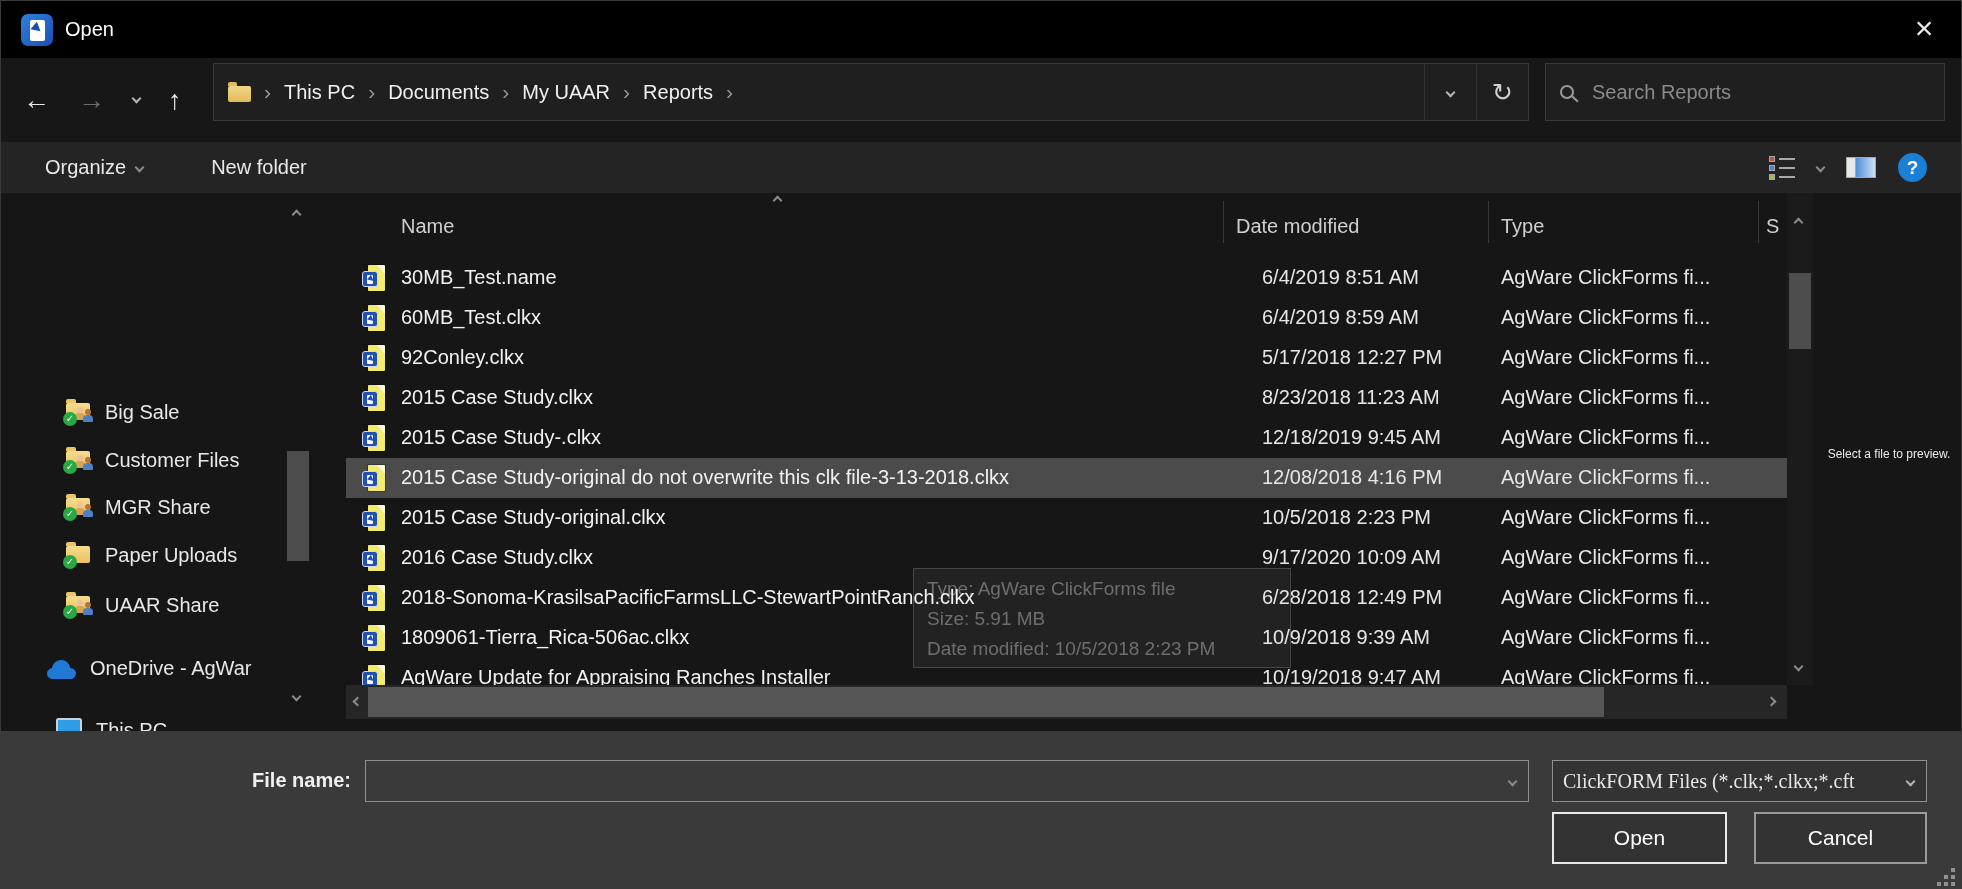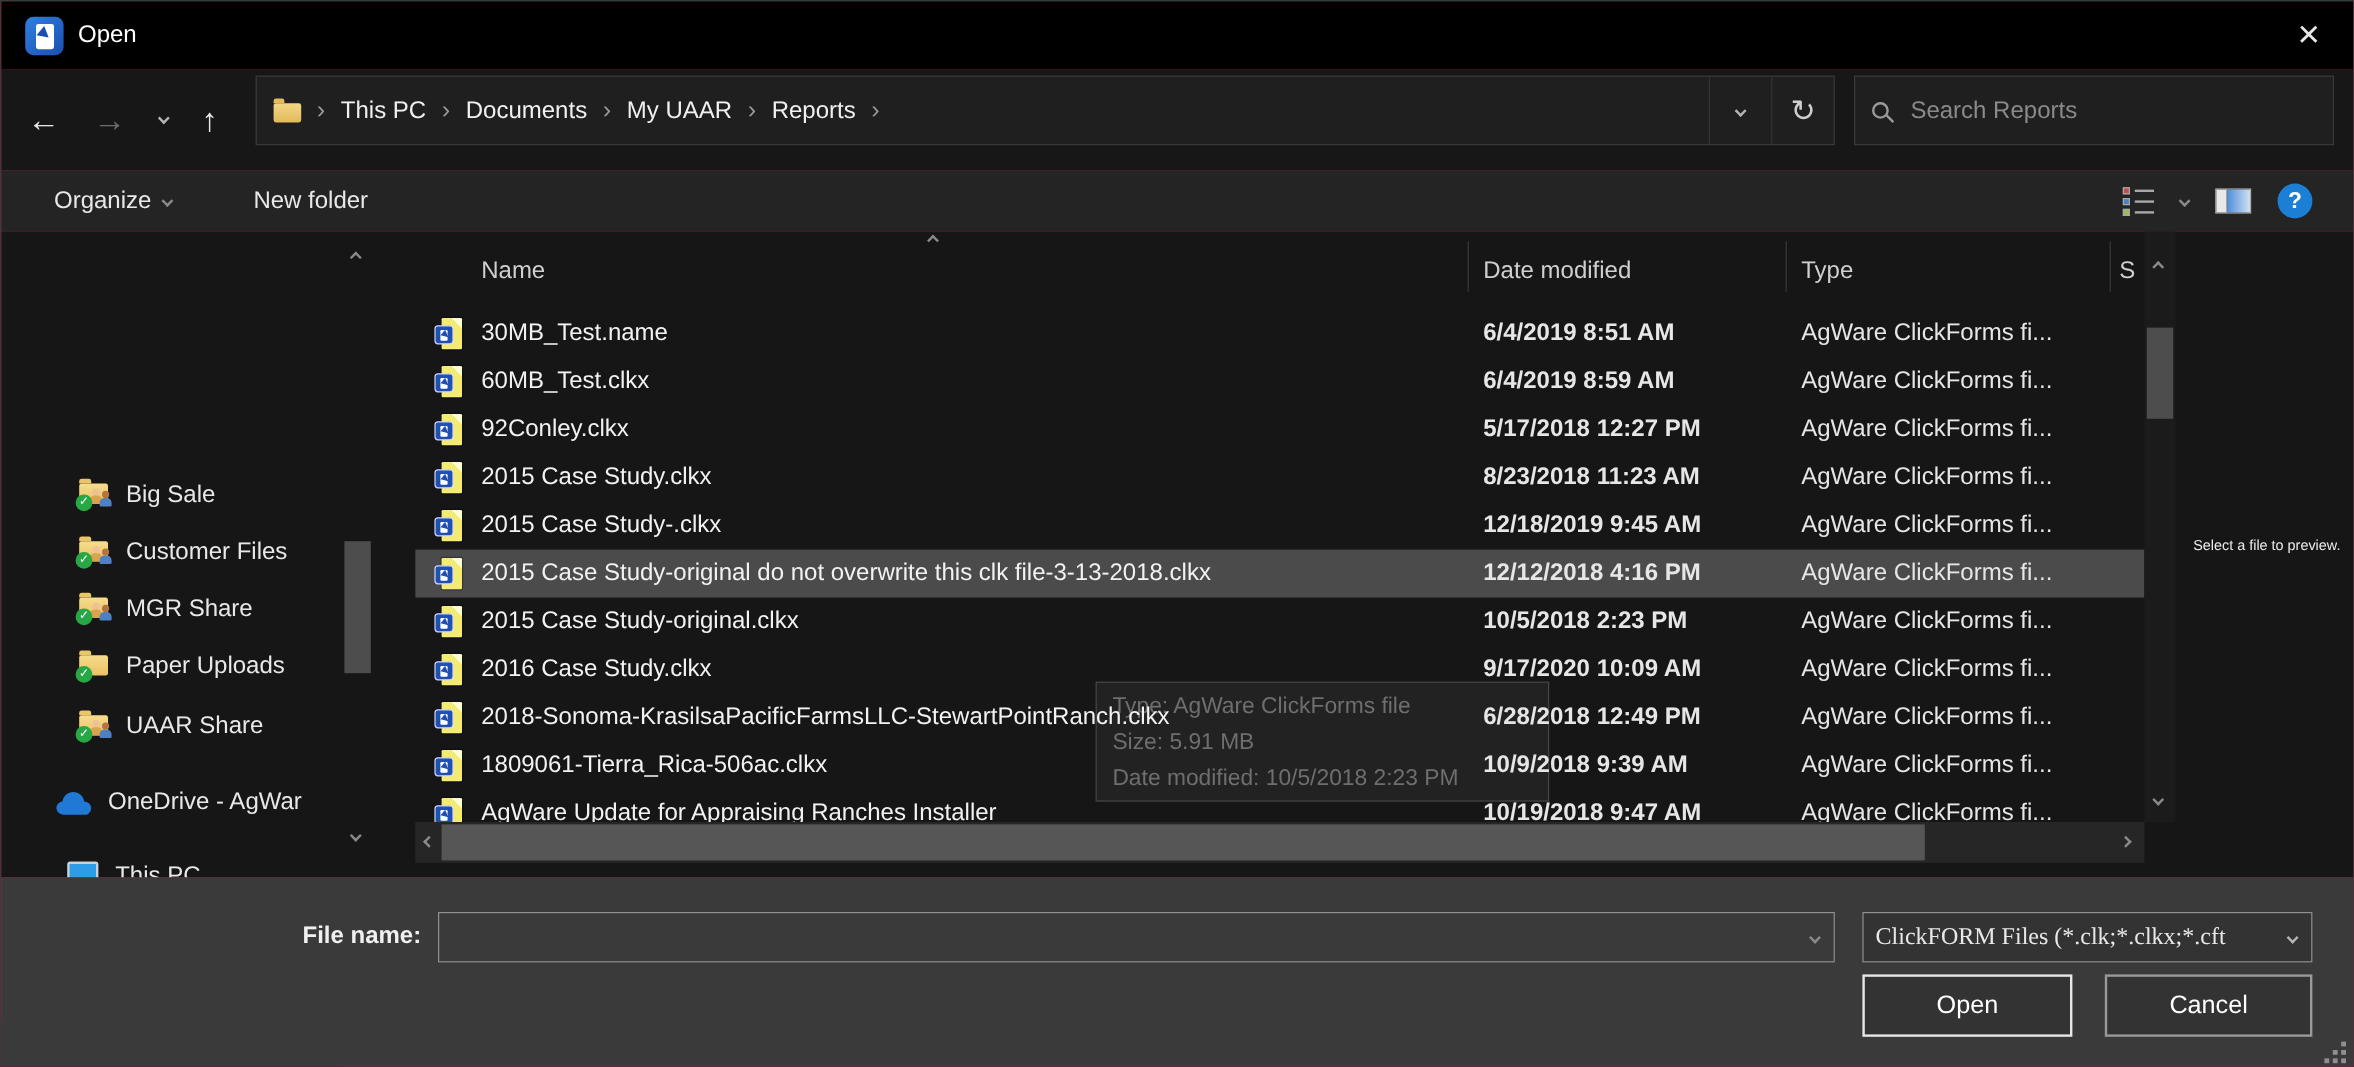--- a/index.html
+++ b/index.html
@@ -99,21 +99,21 @@
   
   #lhead{position:absolute;left:345px;top:0;width:1441px;height:65px;font-size:20px;color:#cfcfcf;}
   .hcell{position:absolute;top:22px;cursor:pointer;}
   .hsep{position:absolute;top:8px;width:1px;height:42px;background:#3a3a3a;}
   #sortchev{position:absolute;left:428px;top:4px;}
   #rows{position:absolute;left:345px;top:65px;width:1441px;height:427px;overflow:hidden;z-index:2;}
   .frow{position:absolute;left:0;width:1441px;height:40px;cursor:pointer;}
   .frow.sel{background:#4b4b4b;}
   .frow .cell{position:absolute;top:8px;font-size:20px;white-space:nowrap;overflow:hidden;}
   .frow .name{left:55px;width:830px;color:#f2f2f2;}
-  .frow .date{left:890px;width:260px;color:#e6e6e6;font-weight:bold;}
+  .frow .date{left:916px;width:260px;color:#e6e6e6;}
   .frow .type{left:1155px;width:286px;color:#e6e6e6;}
   
   .fic{position:absolute;left:16px;top:5px;width:27px;height:30px;}
   .fic .pg{position:absolute;left:6px;top:2px;width:17px;height:26px;border-radius:1px;
            background:linear-gradient(225deg,#fcf9d8 0 6px,#f4ec70 6px);box-shadow:0 0 0 1px rgba(0,0,0,.3);}
   .fic .em{position:absolute;left:0px;top:8px;width:16px;height:16px;background:#2050b0;border:1px solid #cfd8ff;border-radius:3px;}
   .fic .em::before{content:"";position:absolute;left:4px;top:3px;width:6px;height:9px;background:#fff;border-radius:1px;}
   .fic .em::after{content:"";position:absolute;left:5px;top:5px;border:3px solid transparent;border-left:6px solid #2050b0;transform:rotate(40deg);}
 
   
@@ -391,21 +391,21 @@
           <span class="cell name">2015 Case Study-.clkx</span>
           <span class="cell date">12/18/2019 9:45 AM</span>
           <span class="cell type">AgWare ClickForms fi...</span>
         </div>
         <div class="frow sel" style="top: 200px;">
           <span class="fic">
             <span class="pg"></span>
             <span class="em"></span>
           </span>
           <span class="cell name">2015 Case Study-original do not overwrite this clk file-3-13-2018.clkx</span>
-          <span class="cell date">12/12/2018 4:16 PM</span>
+          <span class="cell date">12/08/2018 4:16 PM</span>
           <span class="cell type">AgWare ClickForms fi...</span>
         </div>
         <div class="frow" style="top: 240px;">
           <span class="fic">
             <span class="pg"></span>
             <span class="em"></span>
           </span>
           <span class="cell name">2015 Case Study-original.clkx</span>
           <span class="cell date">10/5/2018 2:23 PM</span>
           <span class="cell type">AgWare ClickForms fi...</span>

